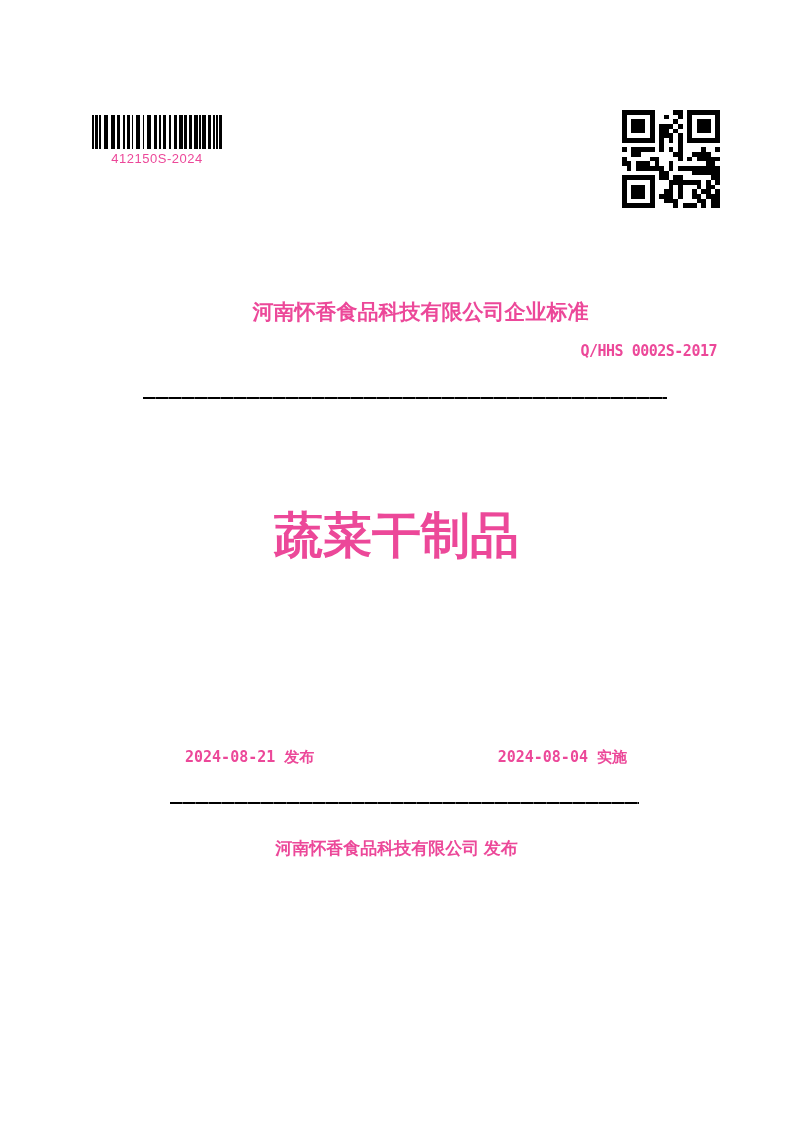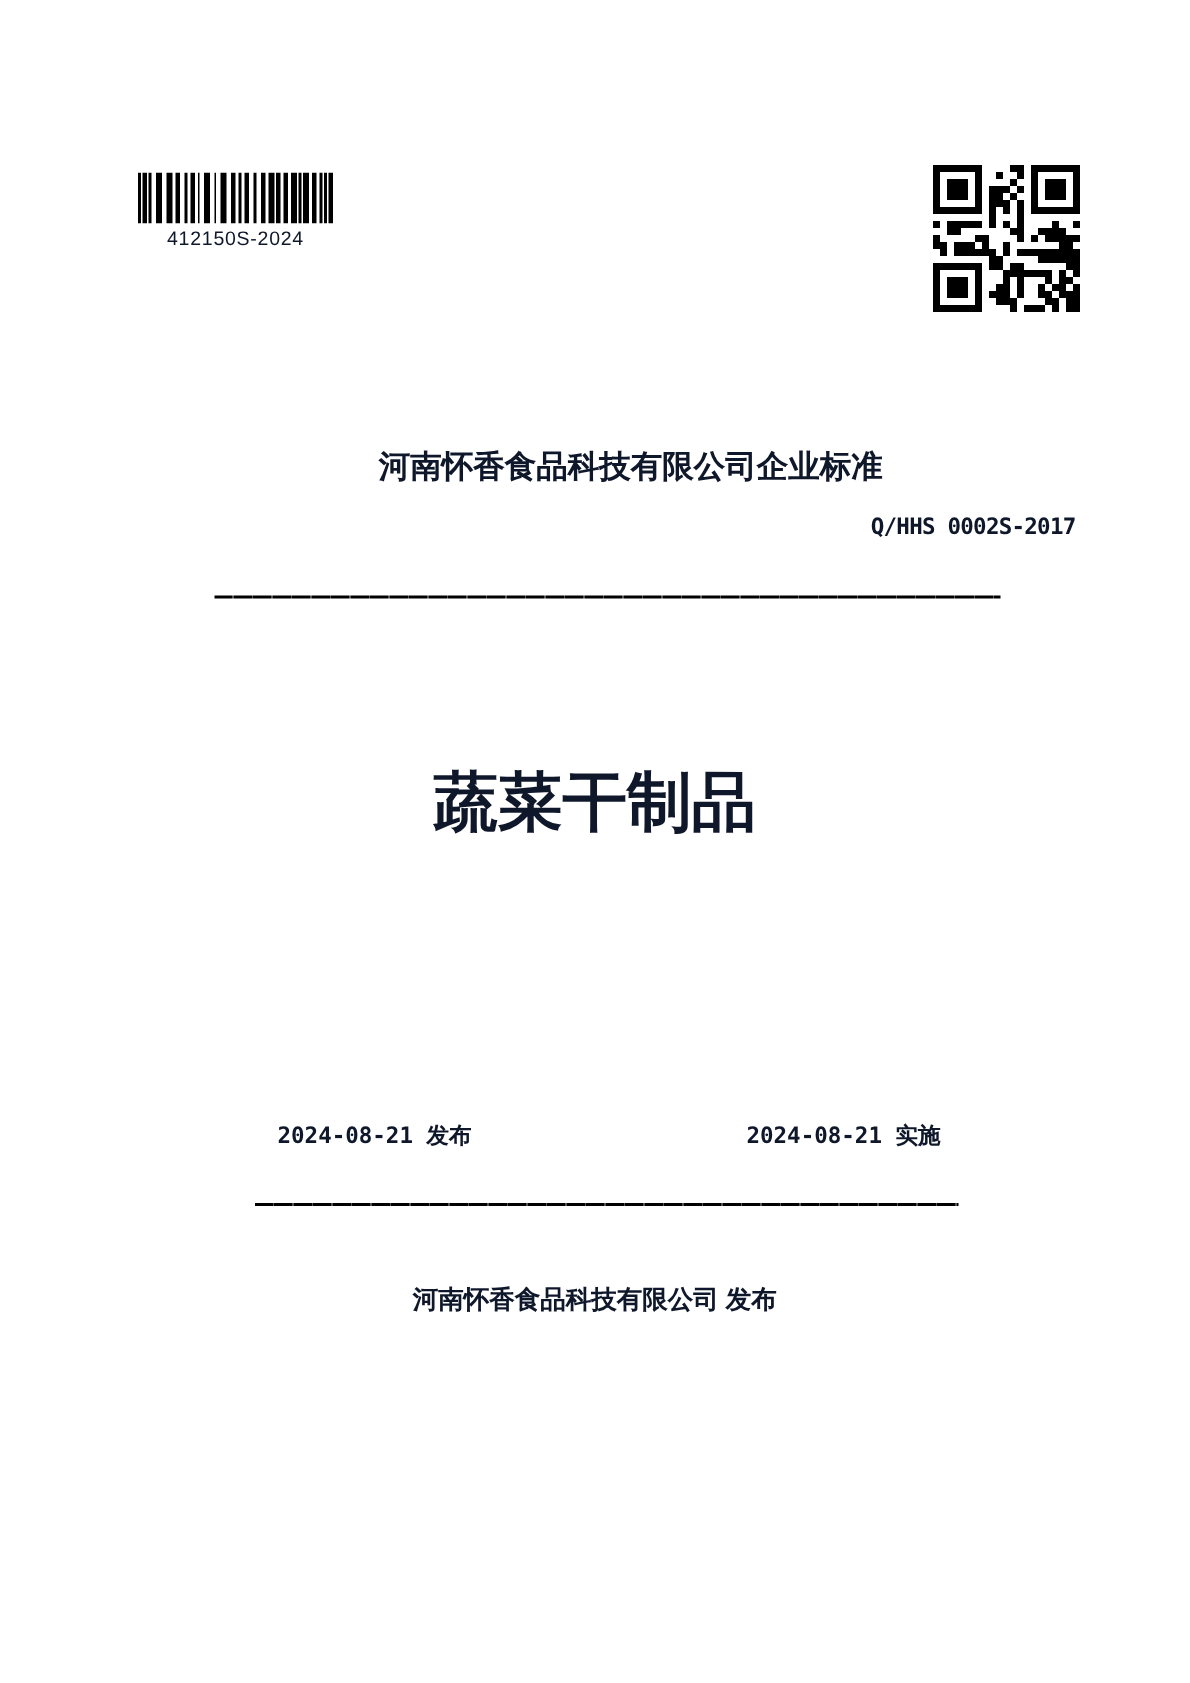--- a/index.html
+++ b/index.html
@@ -5,21 +5,21 @@
   html, body {
     margin: 0;
     padding: 0;
     background: #ffffff;
   }
   .page {
     position: relative;
     width: 793px;
     height: 1122px;
     background: #ffffff;
-    color: #0f172a;
+    color: #ec4899;
     font-family: "Liberation Sans", sans-serif;
     overflow: hidden;
   }
 
   
   .barcode-block {
     position: absolute;
     left: 92px;
     top: 115px;
     width: 130px;
@@ -91,21 +91,21 @@
     width: 469px;
   }
 
   
   .doc-title {
     position: absolute;
     left: 0;
     top: 505px;
     width: 100%;
     text-align: center;
-    font-size: 43px;
+    font-size: 49px;
     font-weight: bold;
     line-height: 60px;
     letter-spacing: 0px;
     white-space: nowrap;
   }
 
   
   .date {
     position: absolute;
     top: 745px;
@@ -115,21 +115,21 @@
     line-height: 24px;
     white-space: nowrap;
   }
   .date-left { left: 185px; }
   .date-right { right: 166px; }
 
   
   .publisher {
     position: absolute;
     left: 0;
-    top: 854px;
+    top: 836px;
     width: 100%;
     text-align: center;
     font-size: 17px;
     font-weight: bold;
     line-height: 26px;
     white-space: nowrap;
   }
 </style>
 </head>
 <body>
@@ -409,19 +409,19 @@
   <div class="header-title">河南怀香食品科技有限公司企业标准</div>
 
   <div class="std-number">Q/HHS 0002S-2017</div>
 
   <div class="divider divider-top"></div>
 
   <div class="doc-title">蔬菜干制品</div>
 
   <div class="date date-left">2024-08-21 发布</div>
 
-  <div class="date date-right">2024-08-21 实施</div>
+  <div class="date date-right">2024-08-04 实施</div>
 
   <div class="divider divider-bottom"></div>
 
   <div class="publisher">河南怀香食品科技有限公司 发布</div>
 
 </div>
 
 </body></html>

